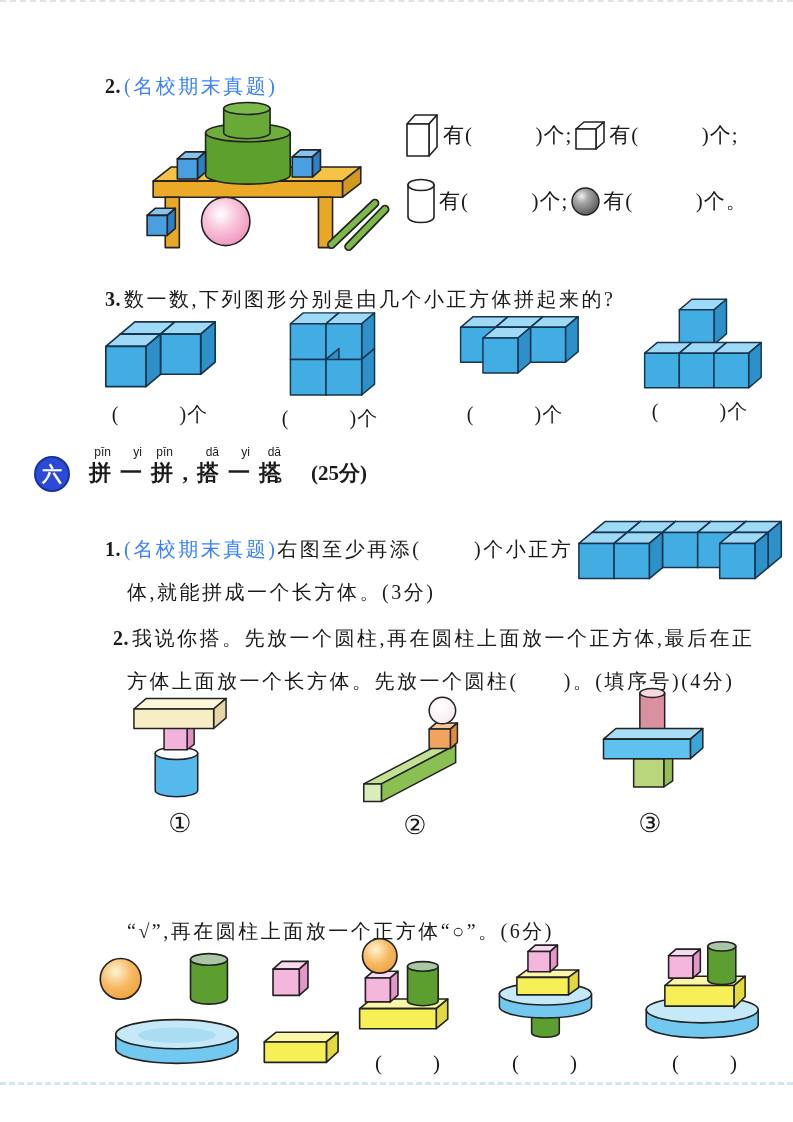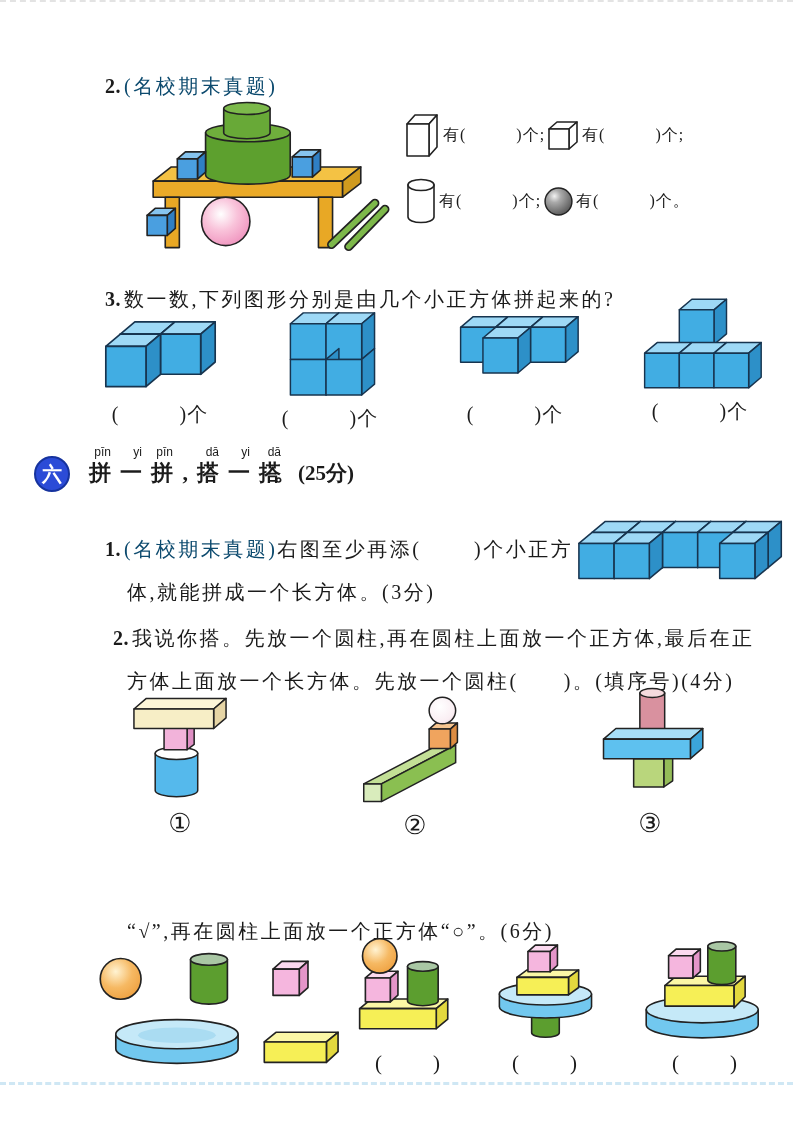--- a/index.html
+++ b/index.html
@@ -1,38 +1,38 @@
 <!DOCTYPE html>
 <html><head>
 <meta charset="utf-8">
 <style>
   *{margin:0;padding:0;box-sizing:border-box}
   html,body{background:#fff}
   .page{position:relative;width:793px;height:1122px;background:#fff;overflow:hidden;
         font-family:"Liberation Serif","DejaVu Serif",serif;color:#1b1b1b}
   .line{position:absolute;font-size:20px;letter-spacing:2.5px;white-space:pre}
   .qnum{font-weight:bold;letter-spacing:0.5px;margin-right:3px;font-size:20px}
-  .red{color:#0c4a6e}
+  .red{color:#3b82f6}
   .fig{position:absolute}
   .cellrow{position:absolute;display:flex;flex-direction:column;align-items:center}
   .anslbl{font-size:20px;letter-spacing:1px;white-space:pre;margin-top:6px}
   .optlbl{font-size:26px;margin-top:4px}
-  .count-row{position:absolute;display:flex;align-items:center;font-size:16px;
+  .count-row{position:absolute;display:flex;align-items:center;font-size:21px;
              letter-spacing:1px;white-space:pre}
   .count-row .lbl{white-space:pre}
   .cicon{display:inline-flex;align-items:center;margin:0 2px}
   .badge{position:absolute;width:36px;height:36px;border-radius:50%;
          background:#2b4bd7;border:2px solid #16339e;color:#fff;display:flex;
          align-items:center;justify-content:center;font-size:20px;font-weight:bold}
   .sec-title{position:absolute;display:flex;align-items:flex-end}
   .rc{display:flex;flex-direction:column;align-items:flex-end;width:31px}
   .rc.narrow{width:15px}
   .rc .py{font-size:12px;line-height:13px;font-family:"Liberation Sans",sans-serif;height:14px}
   .rc .ch{font-size:22px;font-weight:bold;line-height:26px}
-  .sec-score{font-size:21px;font-weight:bold;line-height:26px;margin-left:2px}
+  .sec-score{font-size:21px;font-weight:bold;line-height:26px;margin-left:15px}
   .topcut{position:absolute;top:0;left:0;right:0;border-top:2px dashed #e3e3e3}
   .botcut{position:absolute;top:1082px;left:0;right:0;border-top:3px dashed #cfe7f4}
   svg{display:block}
 </style>
 </head>
 <body>
 
 <div class="page">
   <div class="topcut"></div>
 

